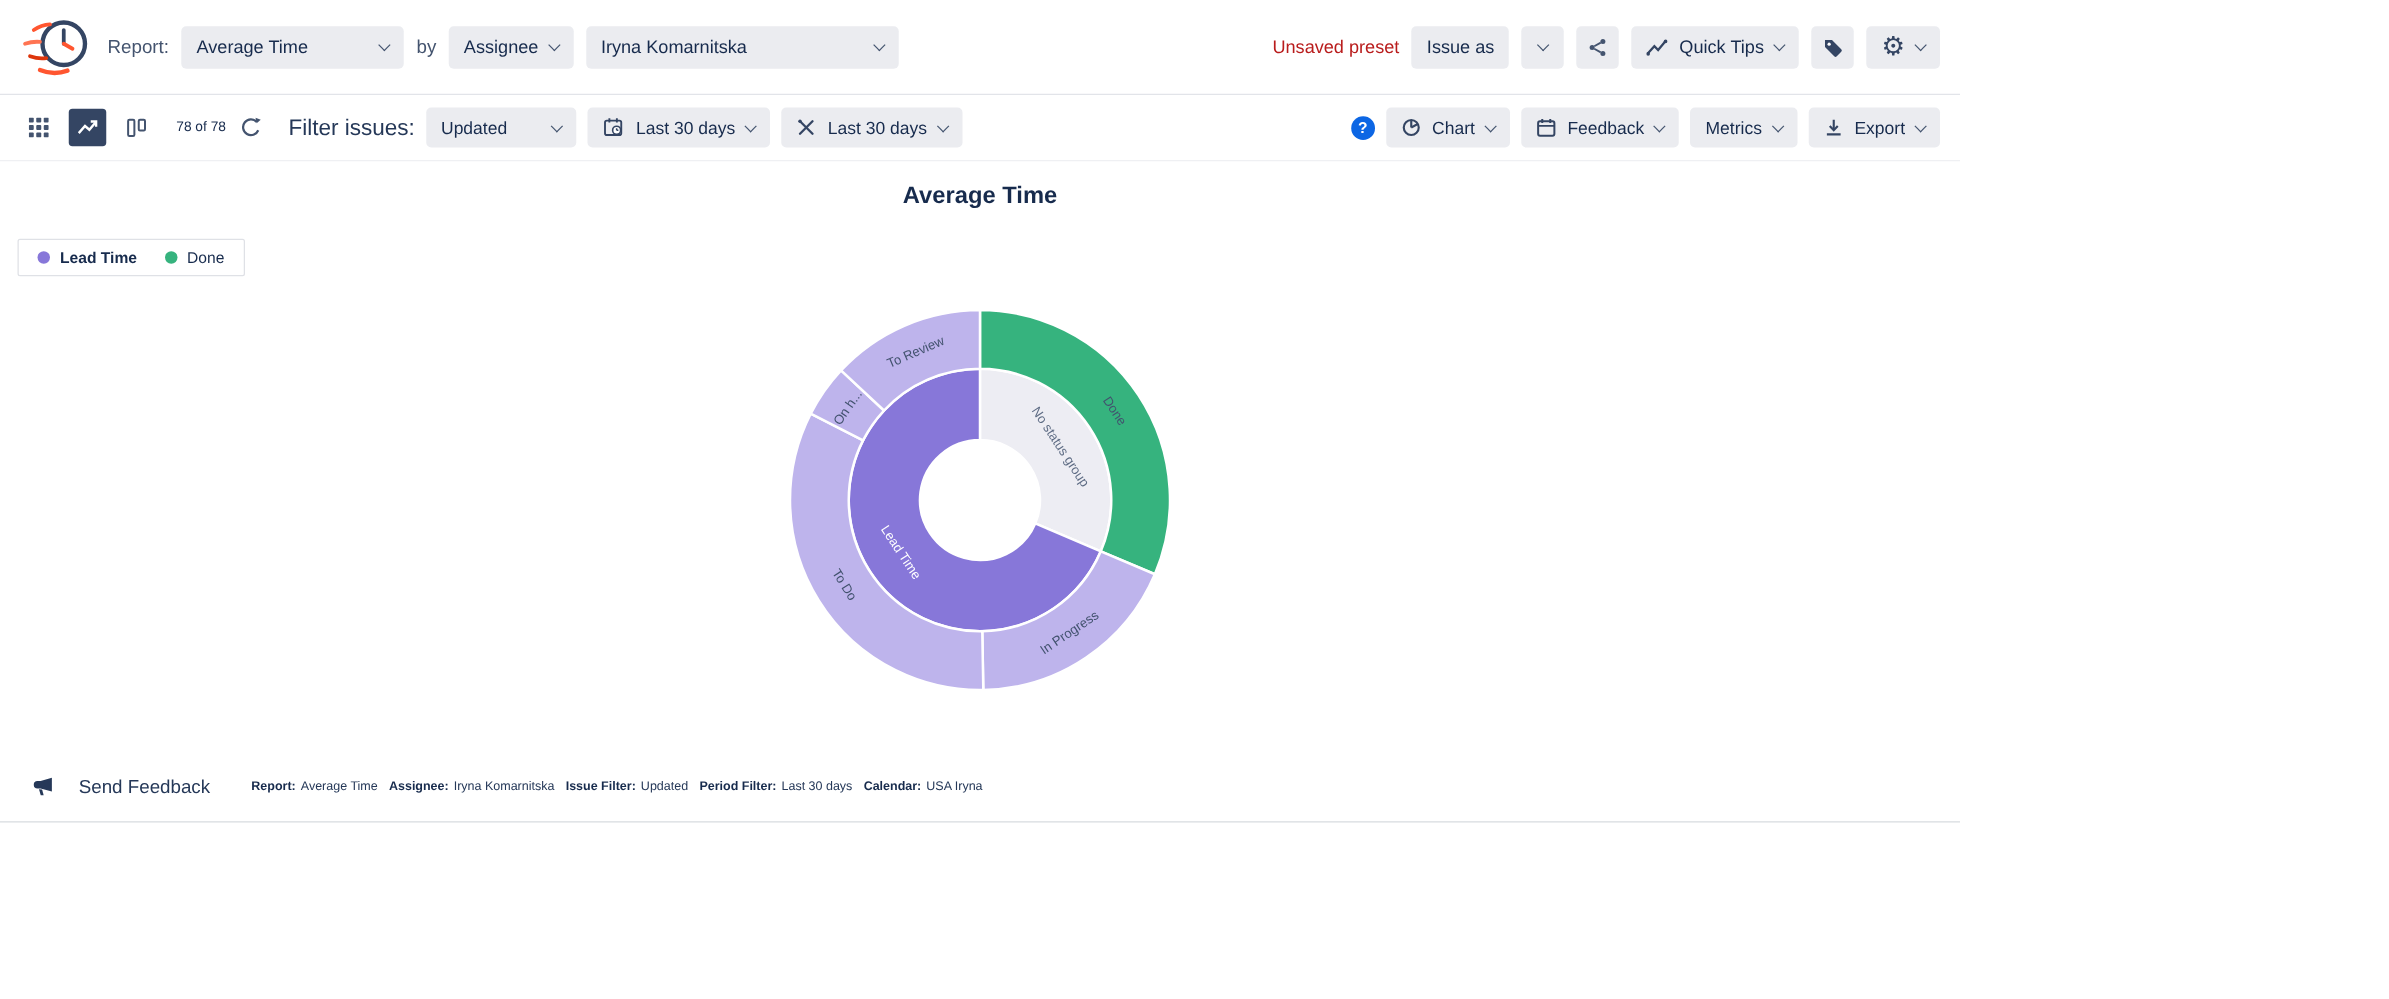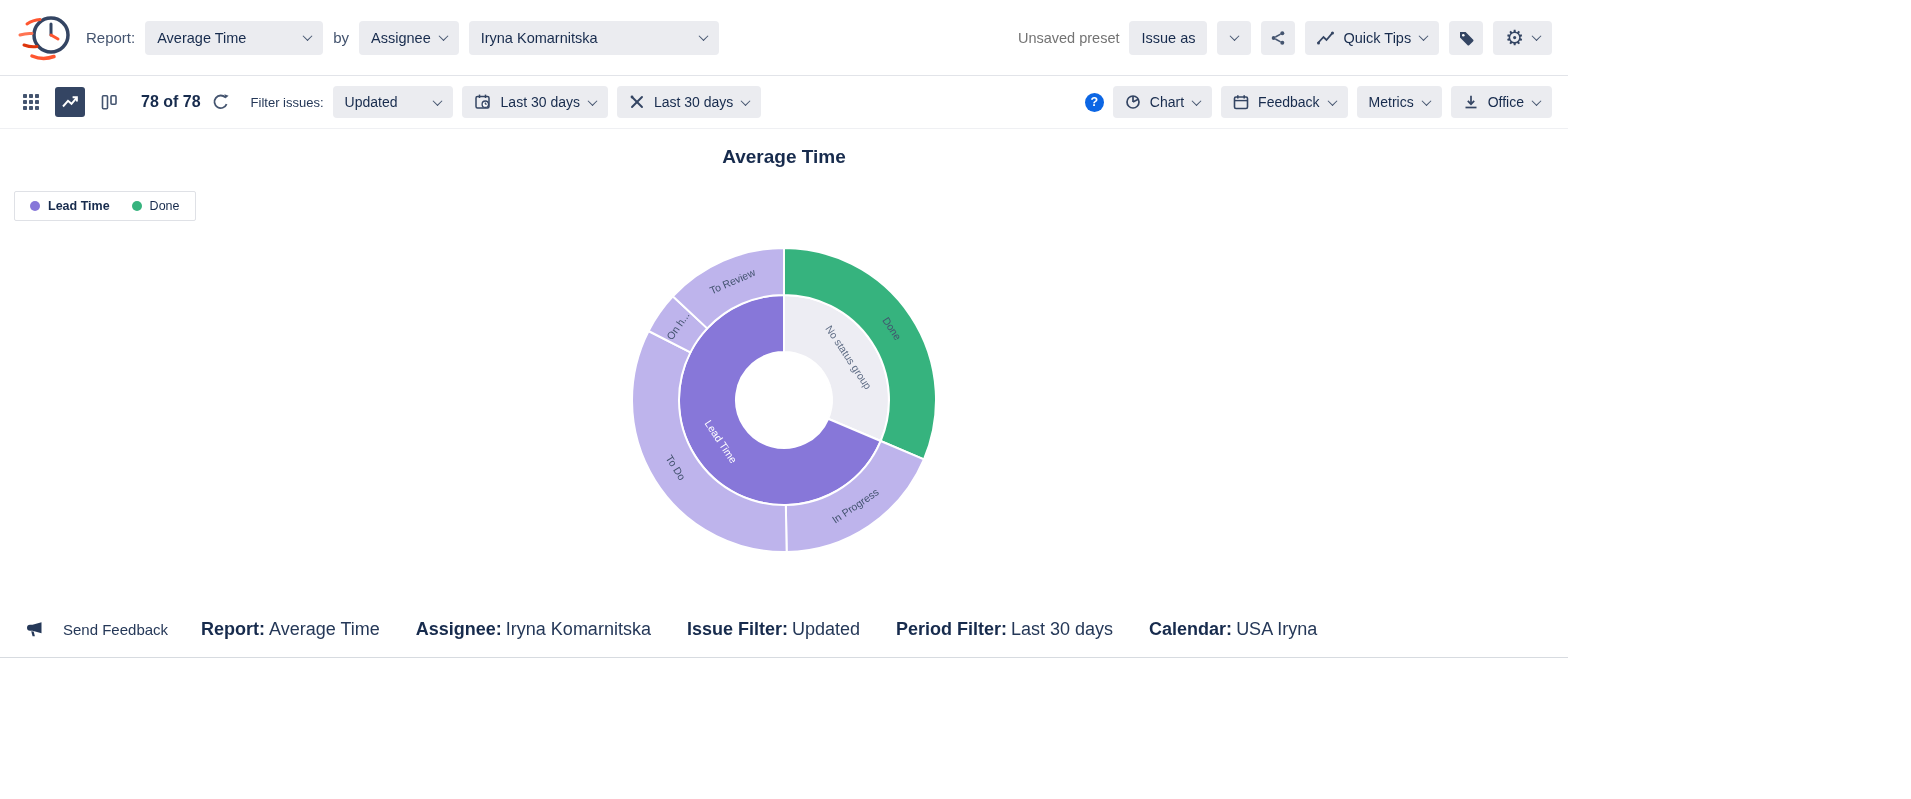--- a/index.html
+++ b/index.html
@@ -25,43 +25,43 @@
     font-family: inherit; cursor: pointer; flex: none; white-space: nowrap;
   }
   .w-report  { min-width: 178px; justify-content: space-between; }
   .w-assignee{ min-width: 250px; justify-content: space-between; }
   .chev {
     width: 7px; height: 7px; flex: none;
     border-right: 1.7px solid #44546F; border-bottom: 1.7px solid #44546F;
     transform: rotate(45deg) translate(-1px,-1px);
   }
   .spacer { flex: 1; }
-  .muted { font-size: 14.5px; color: #737373; flex: none; }
+  .muted { font-size: 14.5px; color: #b91c1c; flex: none; }
   .icon-btn {
     display: inline-flex; align-items: center; justify-content: center;
     background: #EBECF0; border: none; border-radius: 4px;
     height: 34px; min-width: 34px; padding: 0 9px; cursor: pointer; flex: none;
   }
   .gear { font-size: 21px; color: #344563; line-height: 1; }
 
   
   .toolbar {
     position: absolute; top: 76px; left: 0; width: 100%; height: 53px;
     display: flex; align-items: center; gap: 9px;
     padding: 0 16px; border-bottom: 1px solid #EFF0F3; background: #fff;
   }
   .toolbar .select, .toolbar .btn { height: 32px; font-size: 14px; }
   .view-btn {
     width: 30px; height: 30px; border: none; background: transparent; border-radius: 3px;
     display: inline-flex; align-items: center; justify-content: center; cursor: pointer; flex: none;
   }
   .view-btn.active { background: #344563; }
-  .count { font-size: 16px; font-weight: 700; color: #172B4D; margin-left: 8px; flex: none; }
+  .count { font-size: 11px; font-weight: 400; color: #172B4D; margin-left: 8px; flex: none; }
   .refresh-btn { background: transparent; border: none; cursor: pointer; display: inline-flex; flex: none; padding: 2px; }
-  .filter-lbl { font-size: 13px; color: #253858; margin-left: 10px; flex: none; }
+  .filter-lbl { font-size: 18px; color: #253858; margin-left: 10px; flex: none; }
   .w-updated { min-width: 120px; justify-content: space-between; }
   .help {
     width: 19px; height: 19px; border-radius: 50%; background: #0C66E4; color: #fff;
     font-size: 12.5px; font-weight: 700; display: inline-flex; align-items: center; justify-content: center;
     cursor: pointer; flex: none; border: none; font-family: inherit;
   }
 
   
   .chart-title {
     position: absolute; top: 146px; left: 0; width: 100%;
@@ -79,21 +79,21 @@
   .sunburst { position: absolute; top: 240px; left: 624px; width: 320px; height: 320px; }
   .sunburst svg text { font-family: "Liberation Sans", sans-serif; }
 
   
   .footer {
     position: absolute; top: 601px; left: 0; width: 100%; height: 57px;
     display: flex; align-items: center; gap: 33px;
     padding: 0 16px 0 26px; border-bottom: 1px solid #D7DBE0; background: #fff;
   }
   .feedback { display: flex; align-items: center; gap: 19px; font-size: 15px; font-weight: 500; color: #253858; cursor: pointer; flex: none; }
-  .summary { display: flex; align-items: center; gap: 36px; font-size: 18px; color: #253858; flex-wrap: nowrap; }
+  .summary { display: flex; align-items: center; gap: 9px; font-size: 10px; color: #253858; flex-wrap: nowrap; }
   .pair { white-space: nowrap; }
   .pair b { font-weight: 700; margin-right: 4px; color: #172B4D; }
 </style>
 </head>
 <body>
 
 <div class="app">
 
   <header class="topbar">
     <div class="logo">
@@ -270,21 +270,21 @@
       <span>Metrics</span>
       <i class="chev"></i>
     </button>
 
     <button class="btn">
       <svg width="16" height="16" viewBox="0 0 16 16">
         <line x1="8" y1="1.8" x2="8" y2="9.6" stroke="#344563" stroke-width="1.7"></line>
         <path d="M4.8 6.8 L8 10.2 L11.2 6.8" fill="none" stroke="#344563" stroke-width="1.7"></path>
         <line x1="2.5" y1="13.5" x2="13.5" y2="13.5" stroke="#344563" stroke-width="1.7"></line>
       </svg>
-      <span>Office</span>
+      <span>Export</span>
       <i class="chev"></i>
     </button>
   </div>
 
   <div class="chart-title">Average Time</div>
 
   <div class="legend">
     <div class="legend-item">
       <span class="legend-dot" style="background: rgb(135, 119, 217);"></span>
       <span class="legend-label">Lead Time</span>

